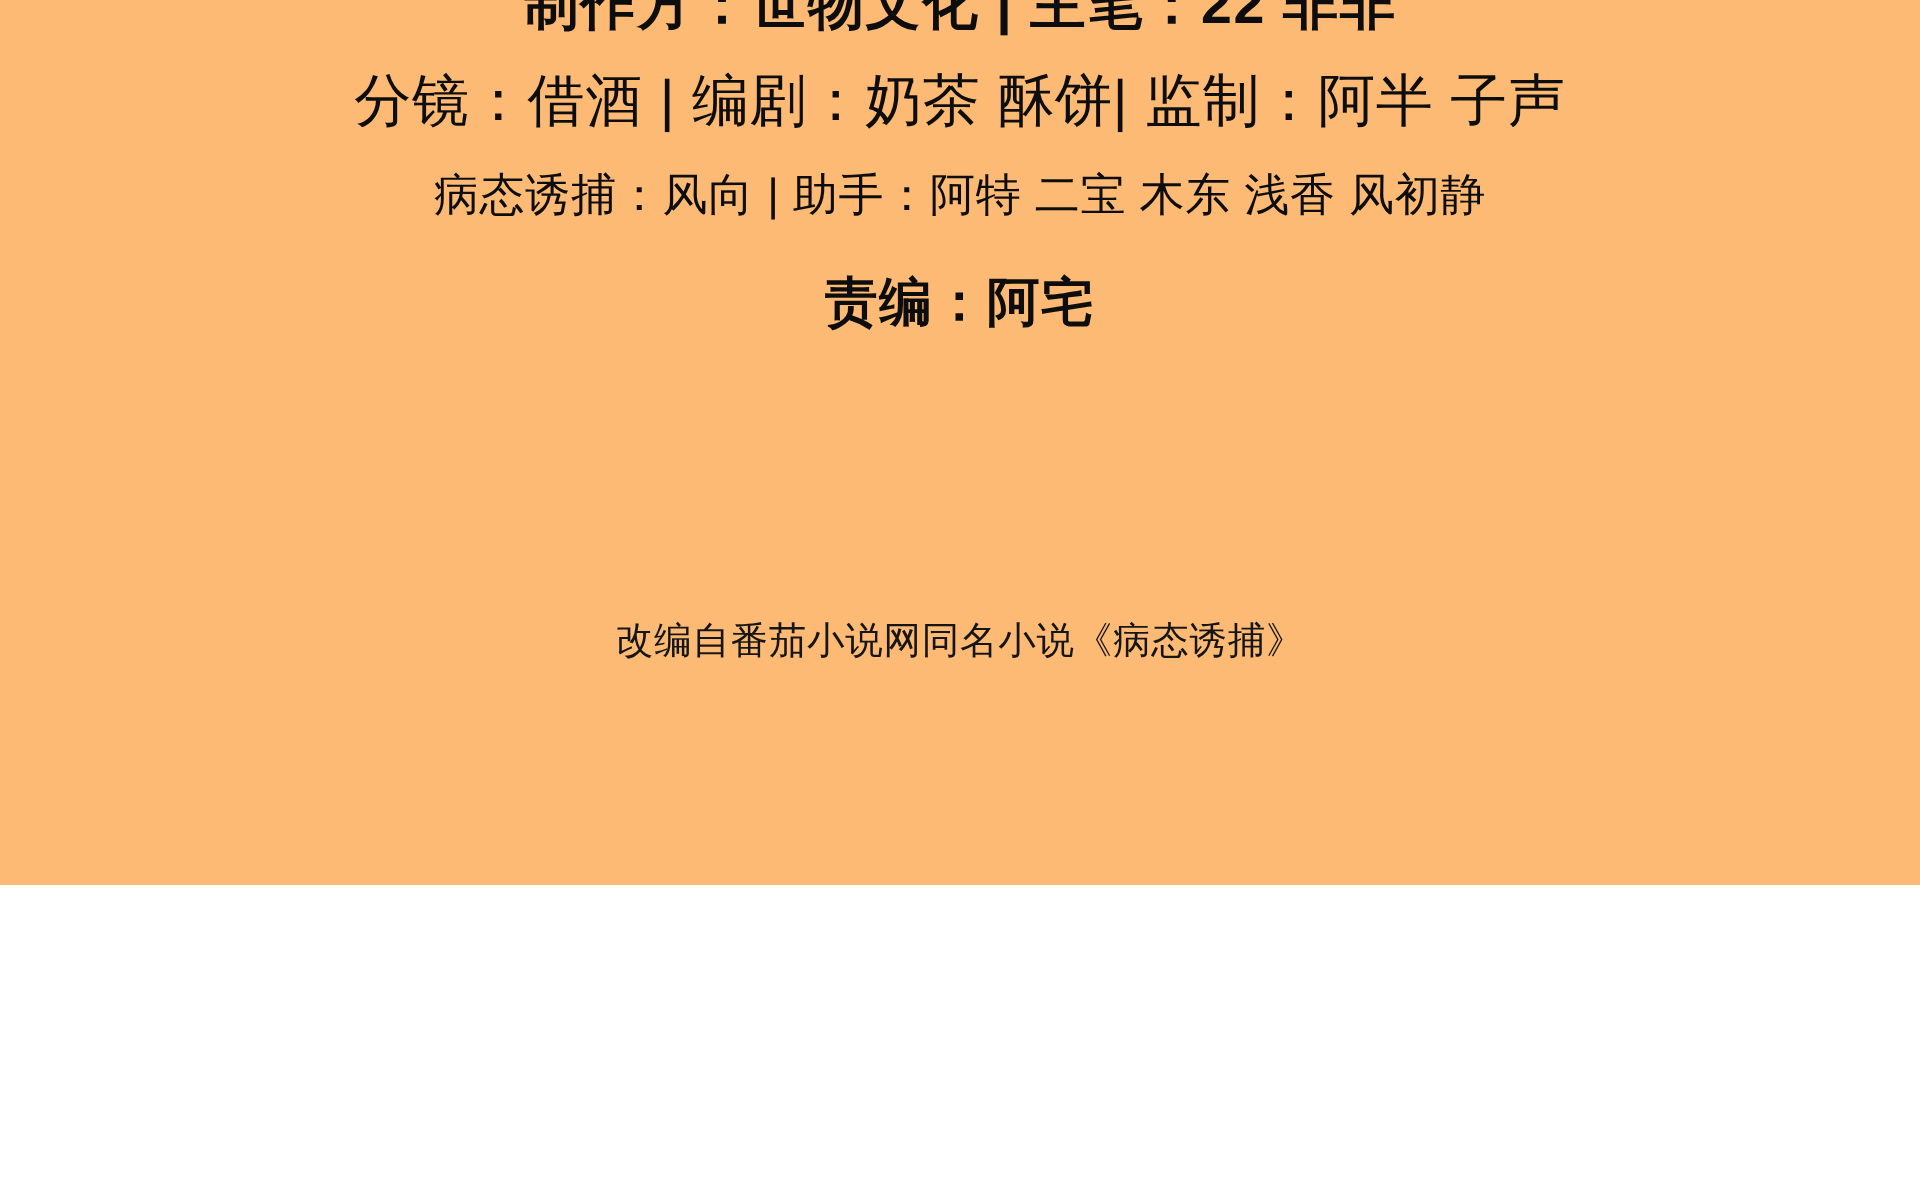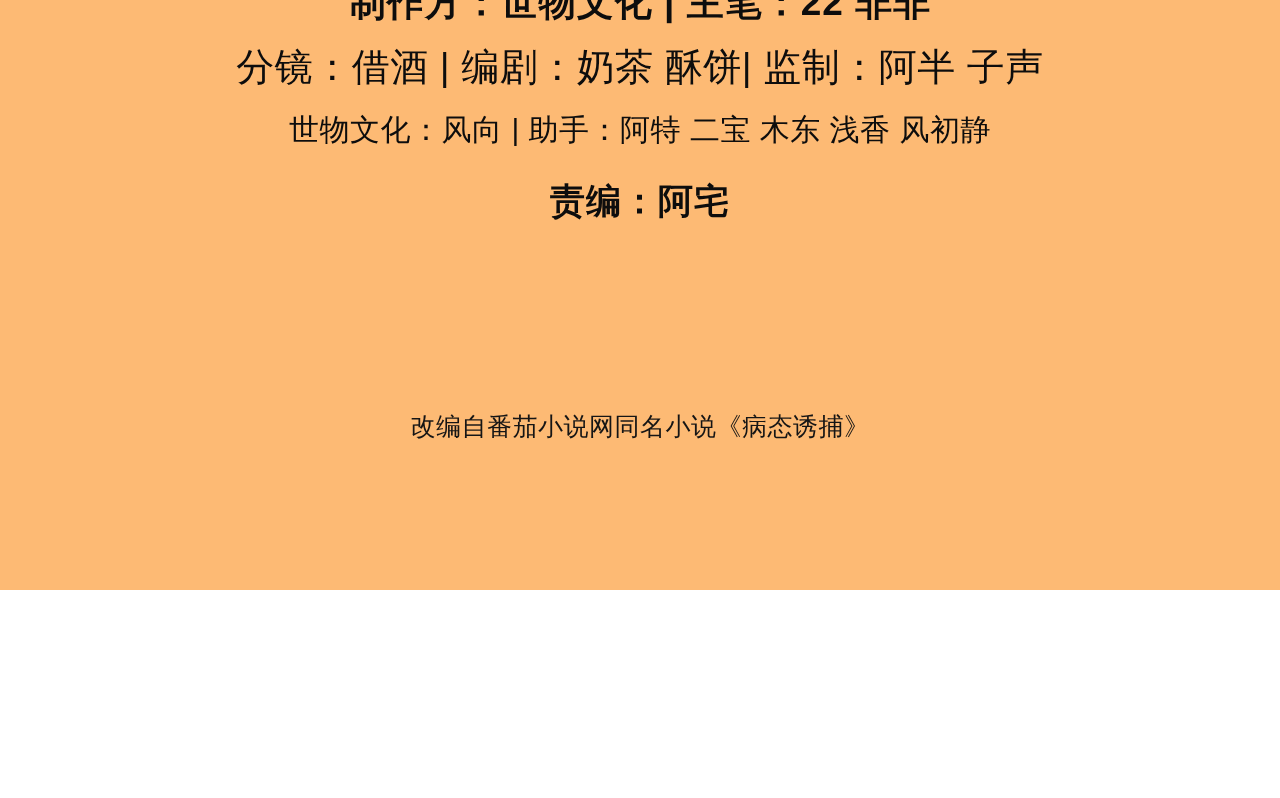--- a/index.html
+++ b/index.html
@@ -72,19 +72,19 @@
 </style>
 </head>
 <body>
 
 <div class="credits-page">
 
   <div class="credit-line line-producer">制作方：世物文化 | 主笔：22 非非</div>
 
   <div class="credit-line line-storyboard">分镜：借酒 | 编剧：奶茶 酥饼| 监制：阿半 子声</div>
 
-  <div class="credit-line line-color">世物文化：风向 | 助手：阿特 二宝 木东 浅香 风初静</div>
+  <div class="credit-line line-color">病态诱捕：风向 | 助手：阿特 二宝 木东 浅香 风初静</div>
 
   <div class="credit-line line-adaptation">改编自番茄小说网同名小说《病态诱捕》</div>
 
   <div class="credit-line line-editor">责编：阿宅</div>
 
 </div>
 
 </body></html>

